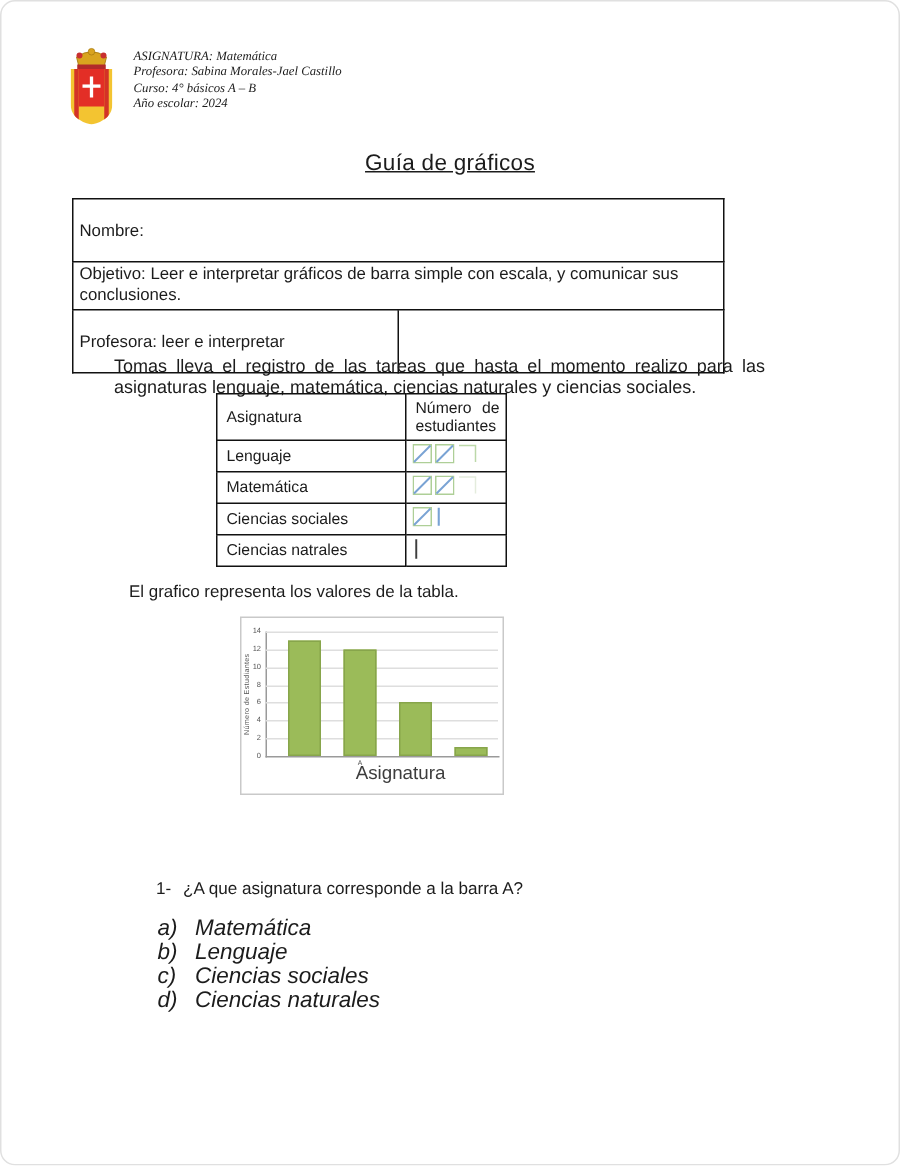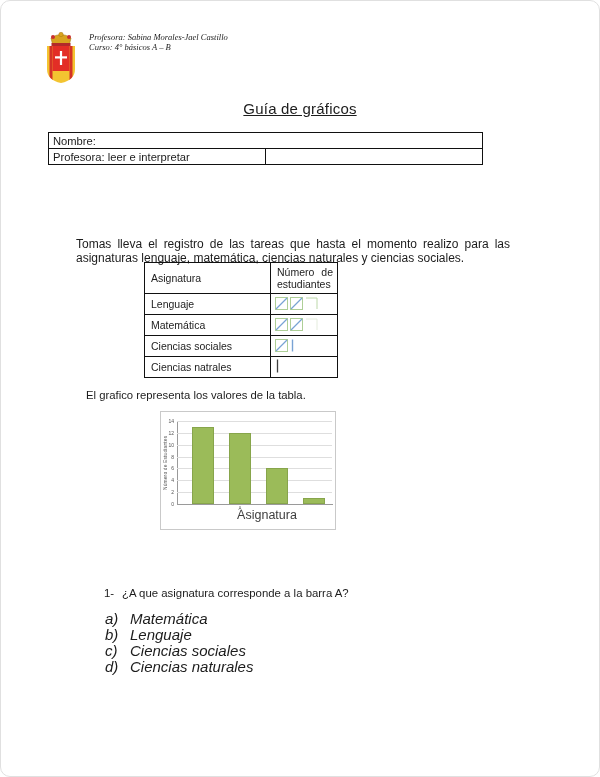--- a/index.html
+++ b/index.html
@@ -15,21 +15,21 @@
   .letterhead .school { font-weight:bold; font-size:9.5px; letter-spacing:.3px; line-height:11px; }
   .letterhead .line   { font-size:8.5px; line-height:10.4px; }
 
   
   .doc-title { position:absolute; top:99px; left:0; width:100%; text-align:center;
     font-size:15px; text-decoration:underline; letter-spacing:.2px; }
 
   
   .info-table { position:absolute; left:47px; top:131px; width:435px;
     border-collapse:collapse; font-size:11.2px; table-layout:fixed; }
-  .info-table td { border:1px solid #111; padding:0 4px; height:15px; vertical-align:middle; }
+  .info-table td { border:1px solid #111; padding:13px 4px; height:15px; vertical-align:middle; }
   .info-table td.tall { height:29px; line-height:13.5px; padding:1px 4px; }
 
   
   .intro { position:absolute; left:75px; top:225px; width:434px;
     font-size:12px; line-height:13.5px; text-align:justify; }
 
   
   .tally-table { position:absolute; left:143px; top:261px; border-collapse:collapse;
     font-size:10.5px; table-layout:fixed; }
   .tally-table td { border:1px solid #111; vertical-align:middle; padding:0 0 0 6px; }
@@ -87,30 +87,35 @@
       <rect x="9" y="17" width="28" height="39" fill="#f3c431"></rect>
       <rect x="11.5" y="17" width="3" height="39" fill="#d33227"></rect>
       <rect x="31.5" y="17" width="3" height="39" fill="#d33227"></rect>
       <rect x="14.5" y="17" width="17" height="25" fill="#e32e26"></rect>
       <rect x="21.9" y="22" width="2.2" height="14" fill="#fff"></rect>
       <rect x="17" y="27.3" width="12" height="2.2" fill="#fff"></rect>
     </g>
   </svg>
 
   <div class="letterhead">
+    <div class="line">ASIGNATURA: Matemática</div>
     <div class="line">Profesora: Sabina Morales-Jael Castillo</div>
     <div class="line">Curso: 4° básicos A – B</div>
+    <div class="line">Año escolar: 2024</div>
   </div>
 
   <div class="doc-title">Guía de gráficos</div>
 
   <table class="info-table">
     <tbody>
         <tr>
       <td colspan="2">Nombre:</td>
+    </tr>
+    <tr>
+      <td colspan="2" class="tall">Objetivo: Leer e interpretar gráficos de barra simple con escala, y comunicar sus conclusiones.</td>
     </tr>
     <tr>
       <td>Profesora: leer e interpretar</td>
       <td></td>
     </tr>
   </tbody>
     </table>
 
   <p class="intro">Tomas lleva el registro de las tareas que hasta el momento realizo para las asignaturas lenguaje, matemática, ciencias naturales y ciencias sociales.</p>
 

